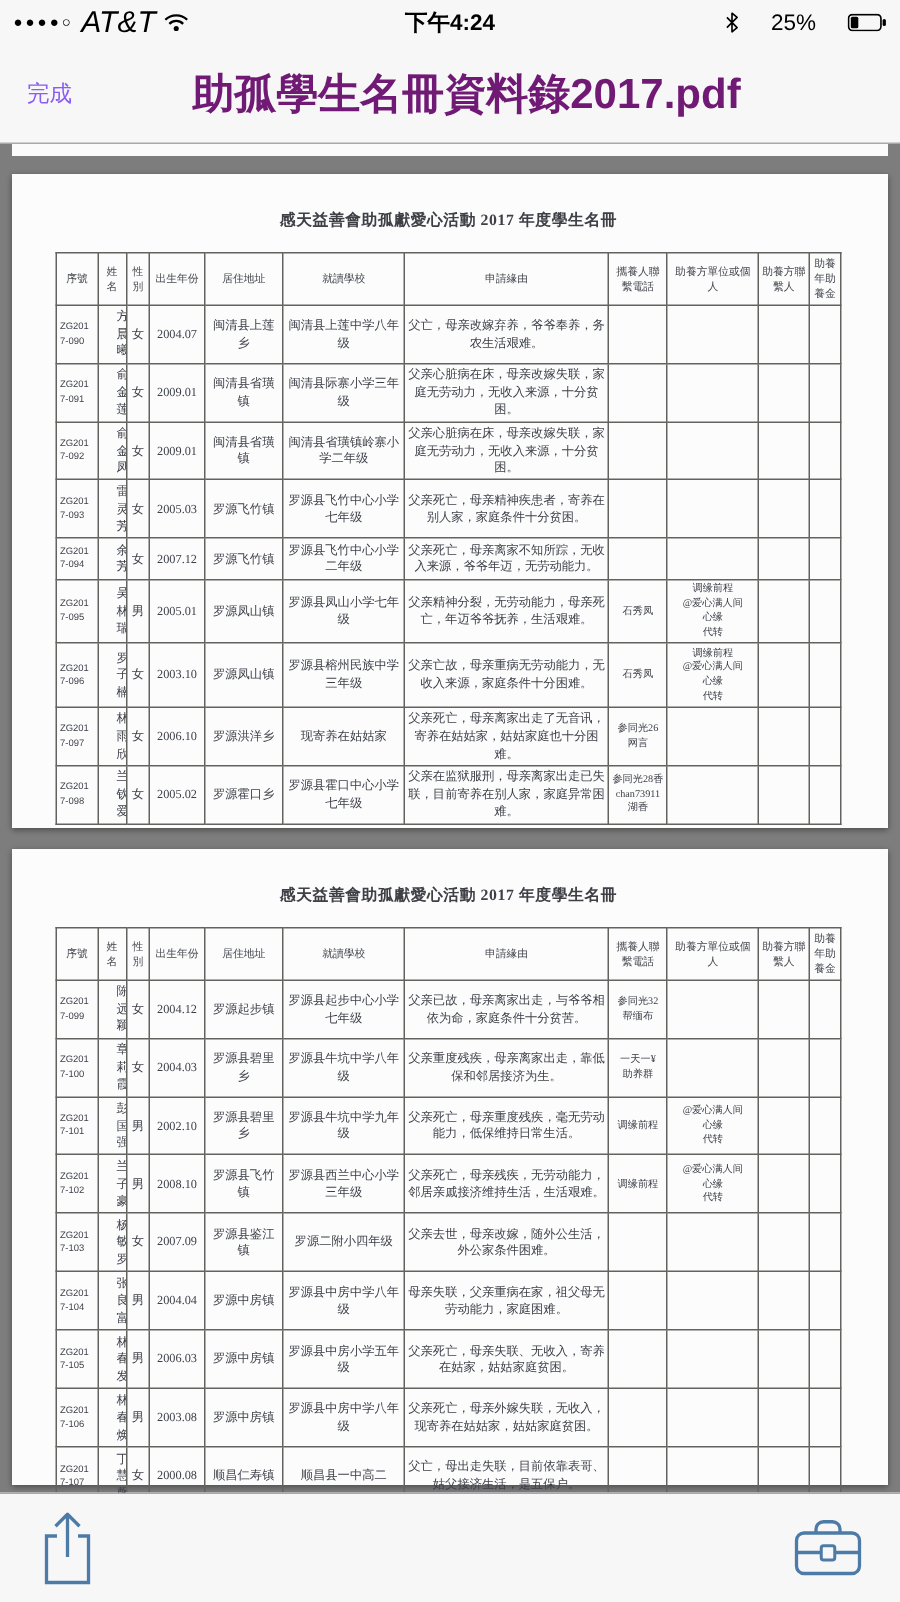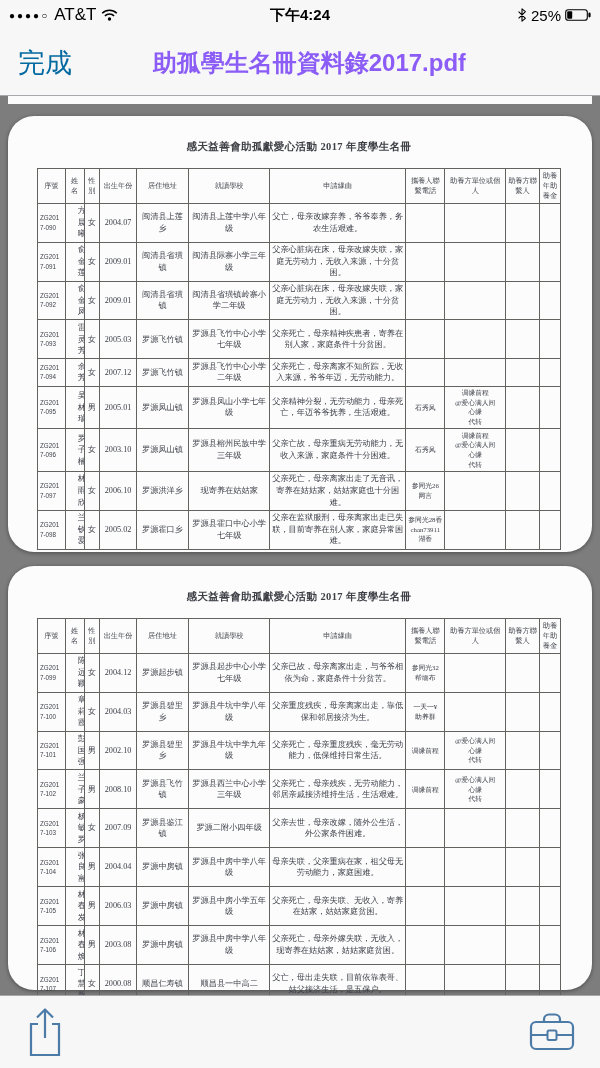--- a/index.html
+++ b/index.html
@@ -7,43 +7,43 @@
     width:600px;height:1068px;overflow:hidden;background:#7d7d7d;
     font-family:"Liberation Sans",sans-serif;-webkit-font-smoothing:antialiased;
   }
   
   .status-bar{
     height:30px;background:#f7f7f7;display:flex;align-items:center;
     padding:0 9px;box-sizing:border-box;font-size:15px;color:#000;
   }
   .status-left{display:flex;align-items:center;gap:5px;flex:1;}
   .signal-dots{font-size:10px;letter-spacing:2px;color:#000;}
-  .carrier{font-size:17px;}
+  .carrier{font-size:20px;font-style:italic;}
   .status-center{flex:0 0 auto;font-weight:600;font-size:15px;text-align:center;}
-  .status-right{display:flex;align-items:center;gap:4px;flex:1;justify-content:flex-end;}
+  .status-right{display:flex;align-items:center;gap:21px;flex:1;justify-content:flex-end;}
   .battery-pct{font-size:15px;}
   
   .nav-bar{
     height:66px;background:#f7f7f7;border-bottom:1px solid #a8a8ac;
     display:flex;align-items:center;position:relative;box-sizing:border-box;
   }
   .done-btn{
-    color:#0369a1;font-size:27px;padding:0 0 0 18px;background:none;border:none;
+    color:#8b5cf6;font-size:15px;padding:0 0 0 18px;background:none;border:none;
     font-family:Liberation Serif, serif;z-index:2;
   }
   .doc-title{
     position:absolute;left:50%;transform:translateX(-47%);white-space:nowrap;
-    font-size:24px;font-weight:700;color:#8b5cf6;max-width:480px;overflow:hidden;
+    font-size:28px;font-weight:700;color:#701a75;max-width:480px;overflow:hidden;
   }
   
   .pdf-area{height:899px;background:#7d7d7d;overflow:hidden;}
   .page-sliver{width:584px;height:8px;background:#fbfbfc;margin:0 auto 12px auto;}
   .pdf-page{
     width:584px;background:#fcfcfd;margin:0 auto;box-sizing:border-box;
-    box-shadow:0 1px 4px rgba(0,0,0,.4);padding:24px 31px 0 29px;border-radius:26px;
+    box-shadow:0 1px 4px rgba(0,0,0,.4);padding:24px 31px 0 29px;
   }
   .pdf-page.p1{height:436px;margin-bottom:14px;}
   .pdf-page.p2{height:424px;}
   .page-title{
     text-align:center;font-family:"Liberation Serif",serif;font-size:10.5px;
     font-weight:700;color:#3e4046;letter-spacing:.4px;
   }
   table.roster{
     width:100%;border-collapse:collapse;table-layout:fixed;margin-top:14px;
     font-family:"Liberation Serif",serif;font-size:8.2px;color:#3c3f47;

